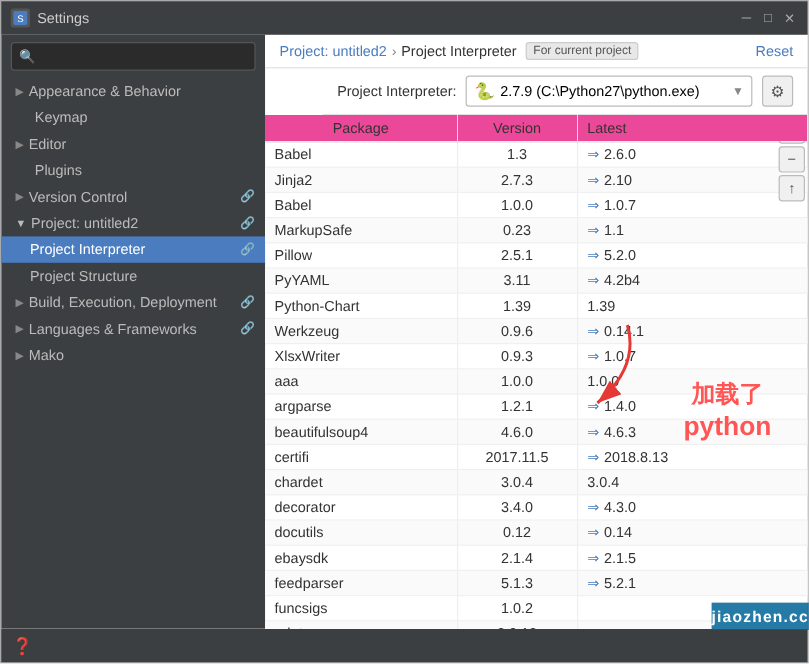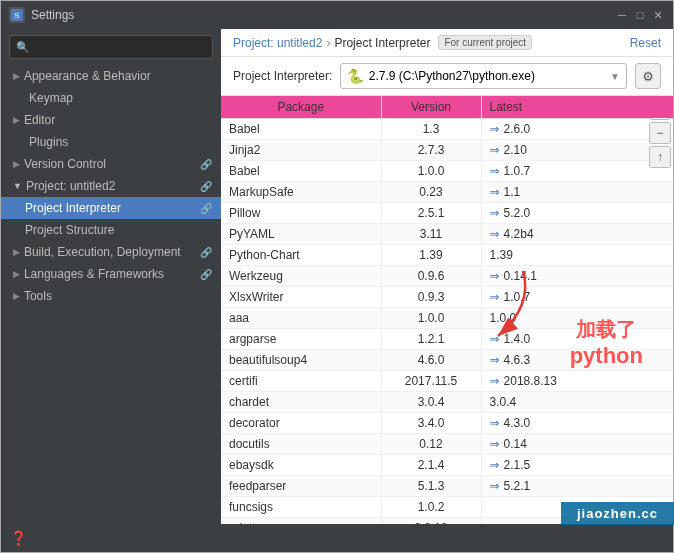--- a/index.html
+++ b/index.html
@@ -85,20 +85,21 @@
     .breadcrumb .badge { background: #e8e8e8; border: 1px solid #ccc; border-radius: 3px; padding: 1px 5px; font-size: 10px; color: #555; margin-left: 4px; }
     .breadcrumb .reset { color: #4a7cbf; cursor: pointer; margin-left: auto; }
 
     .interpreter-row {
       display: flex;
       align-items: center;
       padding: 6px 12px;
       gap: 8px;
       border-bottom: 1px solid #e0e0e0;
       flex-shrink: 0;
+      margin-left: 48px;
     }
     .interpreter-label { color: #333; font-size: 12px; }
     .interpreter-select {
       flex: 1;
       height: 26px;
       border: 1px solid #bbb;
       border-radius: 3px;
       background: #fff;
       font-size: 12px;
       padding: 0 6px;
@@ -205,21 +206,21 @@
     }
 
     .watermark {
       position: absolute;
       bottom: 28px;
       right: 0;
       background: rgba(0,100,150,0.85);
       color: #fff;
       font-size: 13px;
       font-weight: bold;
-      padding: 4px 16px;
+      padding: 4px 0;
       letter-spacing: 1px;
     }
   </style>
 </head>
 <body>
 
 <div class="window">
 
   <div class="titlebar">
     <div class="titlebar-icon">
@@ -281,21 +282,21 @@
         <span>Build, Execution, Deployment</span>
         <span style="margin-left:auto;color:#666;font-size:10px;">🔗</span>
       </div>
       <div class="sidebar-item">
         <span class="arrow">▶</span>
         <span>Languages &amp; Frameworks</span>
         <span style="margin-left:auto;color:#666;font-size:10px;">🔗</span>
       </div>
       <div class="sidebar-item">
         <span class="arrow">▶</span>
-        <span>Tools</span>
+        <span>Mako</span>
       </div>
     </div>
 
     <div class="main-panel">
 
       <div class="breadcrumb">
         <span class="link">Project: untitled2</span>
         <span class="sep">›</span>
         <span class="current">Project Interpreter</span>
         <span class="badge">For current project</span>

